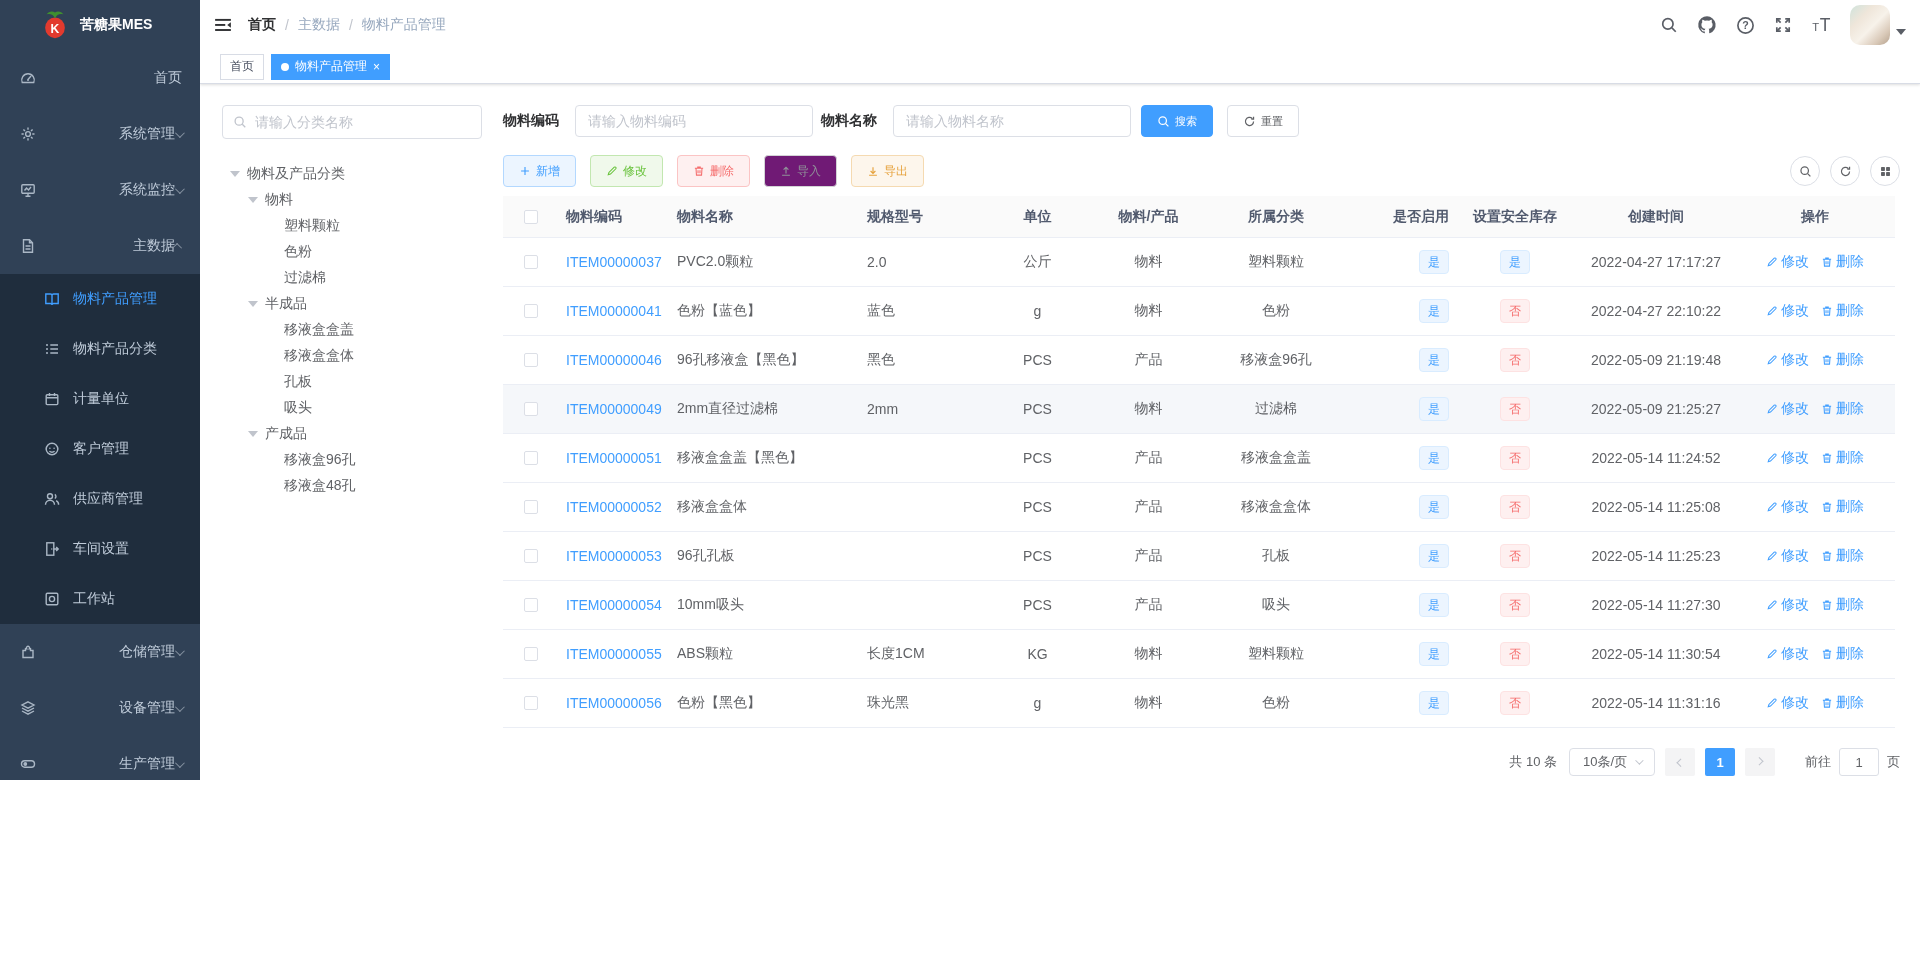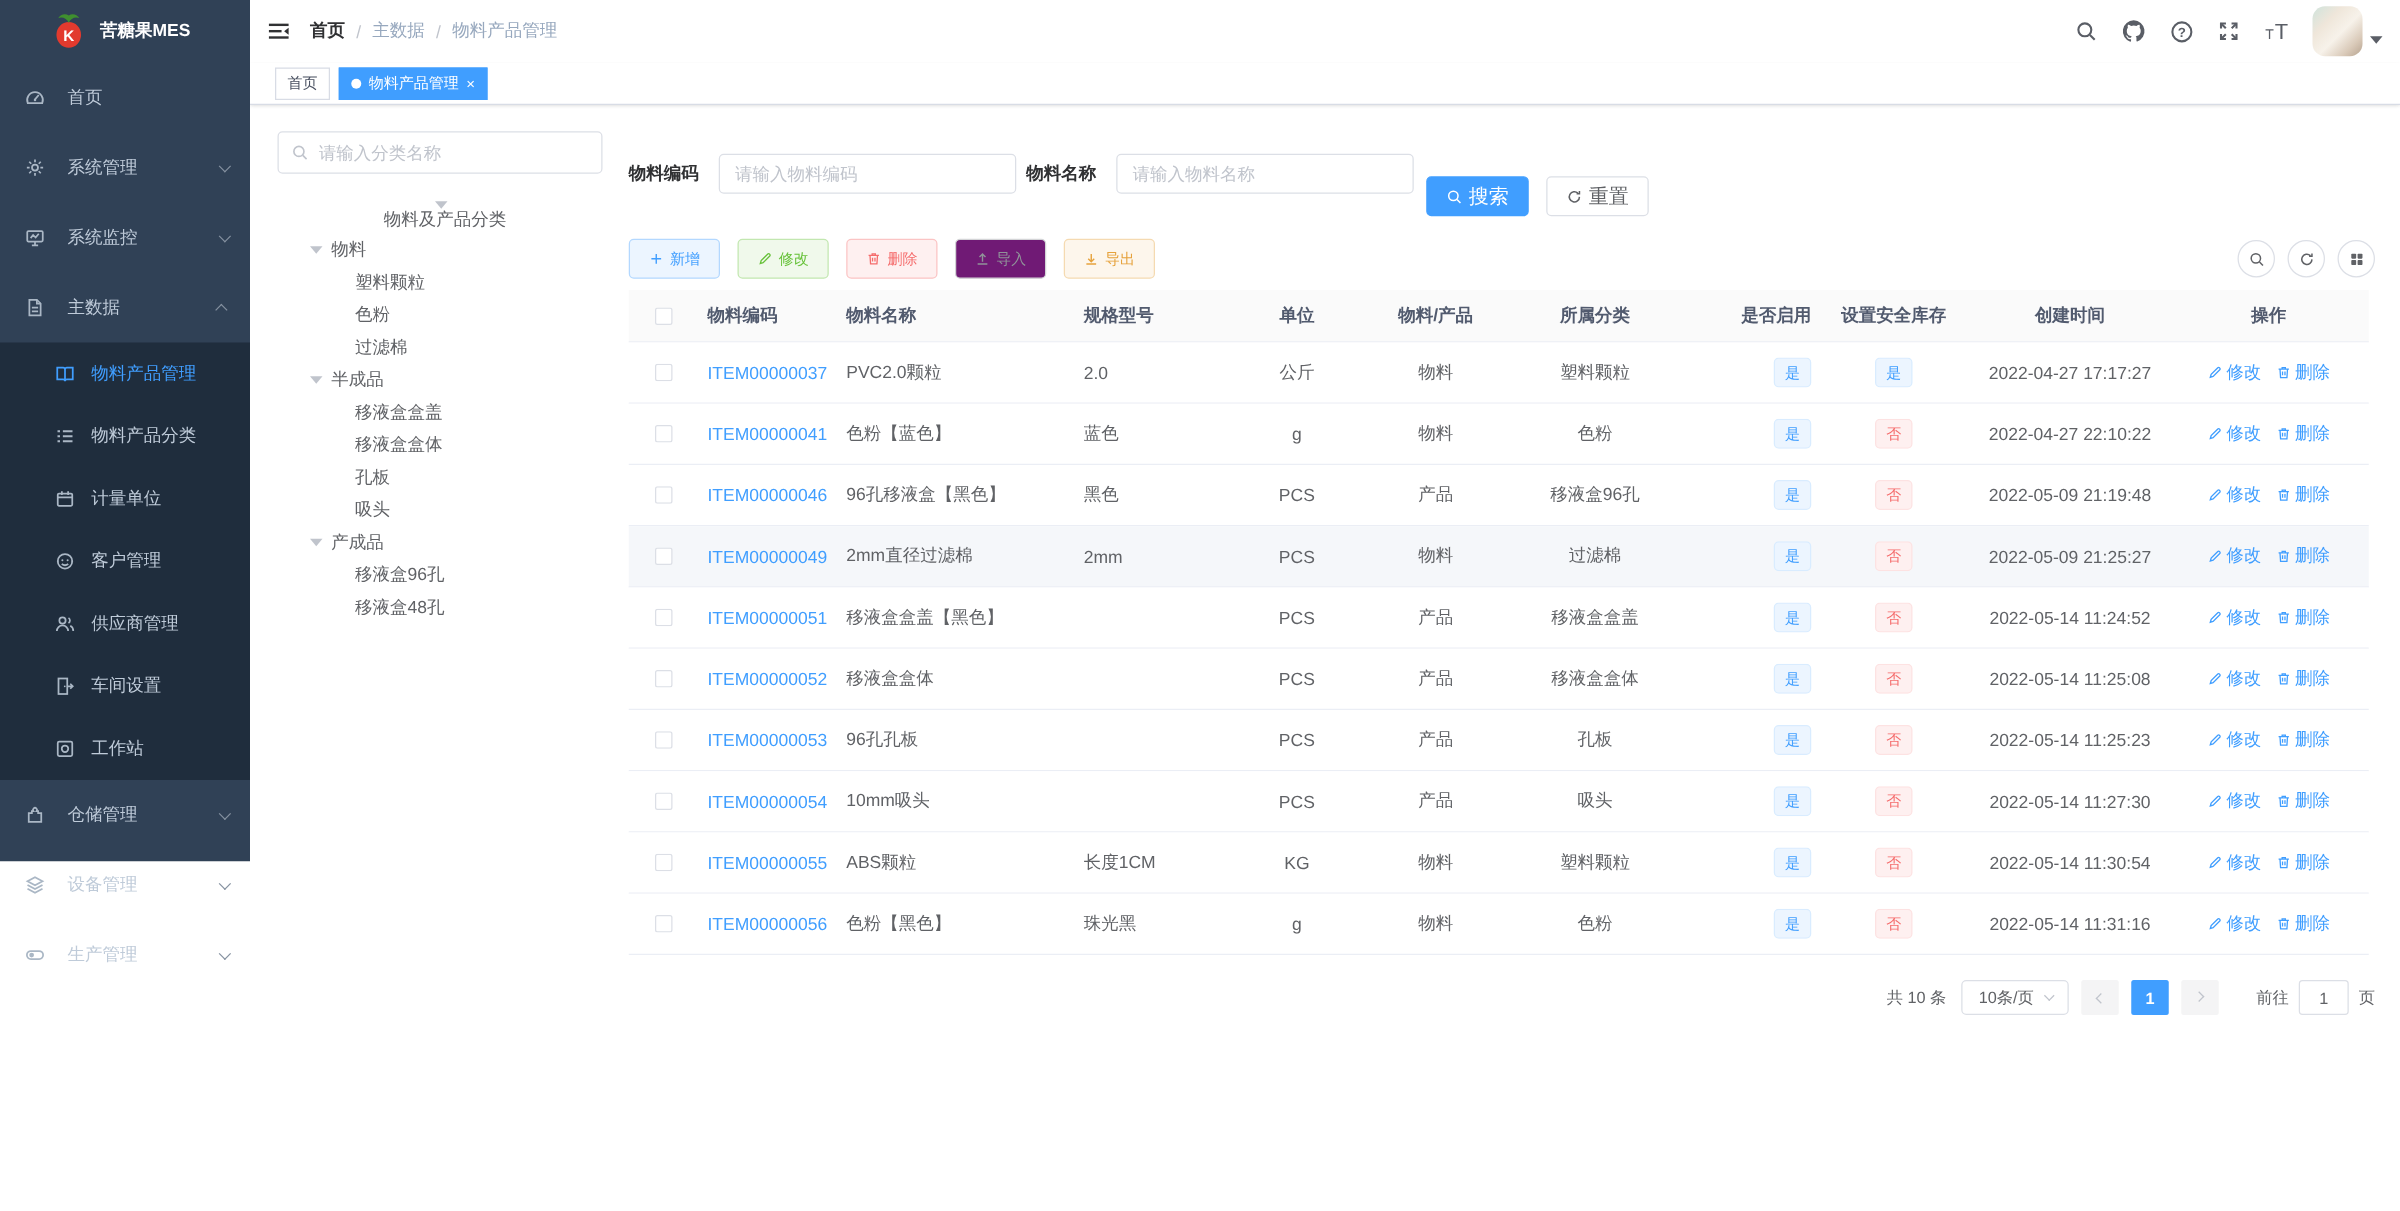--- a/index.html
+++ b/index.html
@@ -2,21 +2,21 @@
 <html><head>
 <meta charset="utf-8">
 <style>
   * { box-sizing: border-box; margin: 0; padding: 0; }
   html,body { width:1920px; height:969px; overflow:hidden; background:#fff;
     font-family:"Liberation Sans","DejaVu Sans",sans-serif; font-size:14px; color:#606266; }
   svg { display:block; }
   a { text-decoration:none; cursor:pointer; }
 
   
-  .sidebar { position:absolute; left:0; top:0; width:200px; height:689px; background:#304156; z-index:5; }
+  .sidebar { position:absolute; left:0; top:0; width:200px; height:780px; background:#304156; z-index:5;text-align:right; }
   .logo-row { height:50px; display:flex; align-items:center; padding-left:40px; gap:10px; }
   .logo-title { color:#fff; font-weight:bold; font-size:14px; }
   .menu-item { height:56px; display:flex; align-items:center; padding:0 18px 0 20px; color:#bfcbd9; cursor:pointer; }
   .menu-item .mi-icon { width:16px; height:16px; margin-right:18px; color:#aab7c5; flex:0 0 auto; }
   .menu-item .mi-label { flex:1; white-space:nowrap; }
   .chev { width:7px; height:7px; border-right:1.4px solid #8591a0; border-bottom:1.4px solid #8591a0; flex:0 0 auto; }
   .chev.down { transform:rotate(45deg) translateY(-2px); }
   .chev.up { transform:rotate(-135deg) translateY(-2px); }
   .submenu { background:#1f2d3d; }
   .sub-item { height:50px; display:flex; align-items:center; padding-left:44px; color:#bfcbd9; cursor:pointer; }
@@ -53,36 +53,36 @@
   .content { position:absolute; top:84px; left:0; right:0; bottom:0; background:#fff; }
 
   .tree-panel { position:absolute; left:22px; top:21px; width:260px; }
   .tree-search { width:260px; height:32px; border:1px solid #dcdfe6; border-radius:4px;
     display:flex; align-items:center; padding:16px 10px; gap:8px; color:#c0c4cc; background:#fff; }
   .tree-search input { border:none; outline:none; flex:1; font-size:14px; color:#606266;
     font-family:inherit; background:transparent; }
   .tree-search input::placeholder { color:#c0c4cc; }
   .tree { margin-top:22px; }
   .tree-node { height:26px; display:flex; align-items:center; color:#606266; cursor:pointer; }
-  .tree-node.l0 { padding-left:8px;flex-direction:column; }
+  .tree-node.l0 { padding-left:8px; }
   .tree-node.l1 { padding-left:26px; }
   .tree-node.l2 { padding-left:62px; }
   .tcaret { width:0; height:0; border-left:5px solid transparent; border-right:5px solid transparent;
     border-top:6px solid #c0c4cc; margin-right:7px; }
 
   .main-panel { position:absolute; left:303px; top:21px; width:1397px; }
 
   .filter-row { display:flex; align-items:center; }
   .f-label { font-weight:bold; color:#303133; margin-right:16px; white-space:nowrap; }
   .f-input { width:238px; height:32px; border:1px solid #dcdfe6; border-radius:4px; padding:0 12px;
     font-size:14px; color:#606266; outline:none; font-family:inherit; }
   .f-input::placeholder { color:#c0c4cc; }
   .gap8 { width:8px; } .gap10 { width:10px; } .gap14 { width:14px; }
   .btn { height:32px; display:inline-flex; align-items:center; gap:5px; border-radius:4px;
-    padding:0 15px; font-size:16px; cursor:pointer; border:1px solid #dcdfe6; background:#fff; color:#606266;margin-top:36px; }
+    padding:0 15px; font-size:11px; cursor:pointer; border:1px solid #dcdfe6; background:#fff; color:#606266; }
   .btn-primary { background:#409eff; border-color:#409eff; color:#fff; }
 
   .toolbar-row { margin-top:18px; display:flex; align-items:center; gap:14px; }
   .btn-sm { height:32px; padding:0 15px; font-size:12px; display:inline-flex; align-items:center; gap:5px;
     border-radius:4px; cursor:pointer; border:1px solid; }
   .b-add    { background:#ecf5ff; border-color:#b3d8ff; color:#409eff; }
   .b-edit   { background:#f0f9eb; border-color:#c2e7b0; color:#67c23a; }
   .b-del    { background:#fef0f0; border-color:#fbc4c4; color:#f56c6c; }
   .b-imp    { background:#701a75; border-color:#d3d4d6; color:#909399; }
   .b-exp    { background:#fdf6ec; border-color:#f5dab1; color:#e6a23c; }

